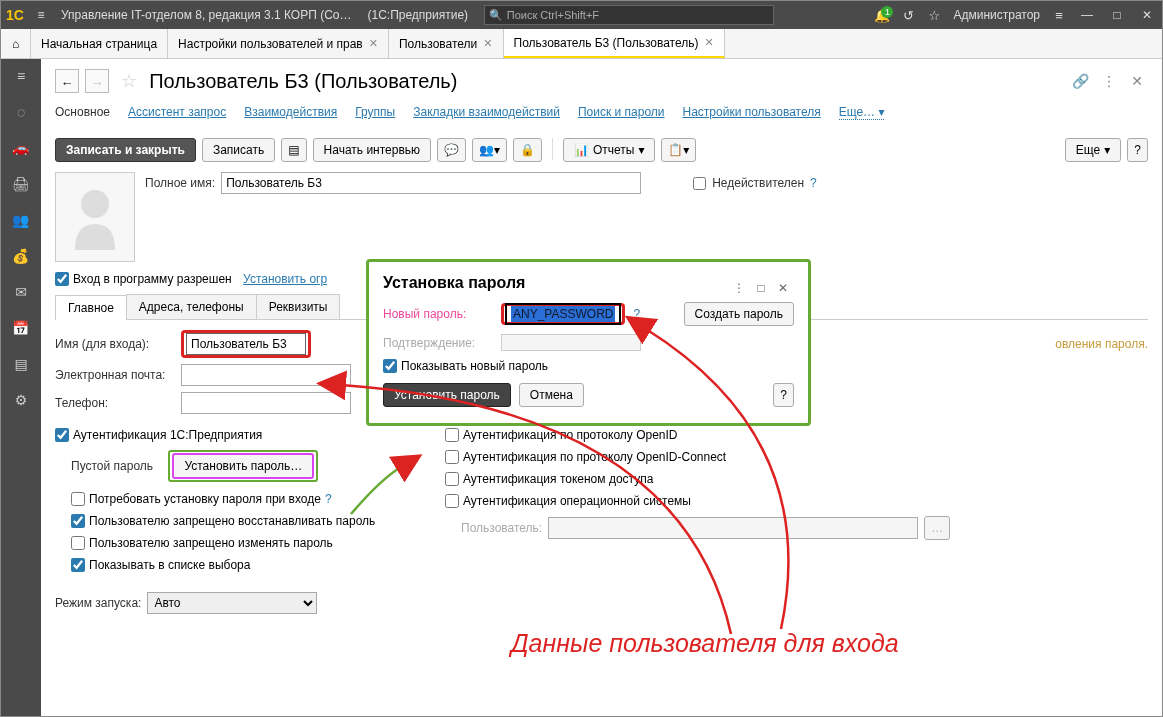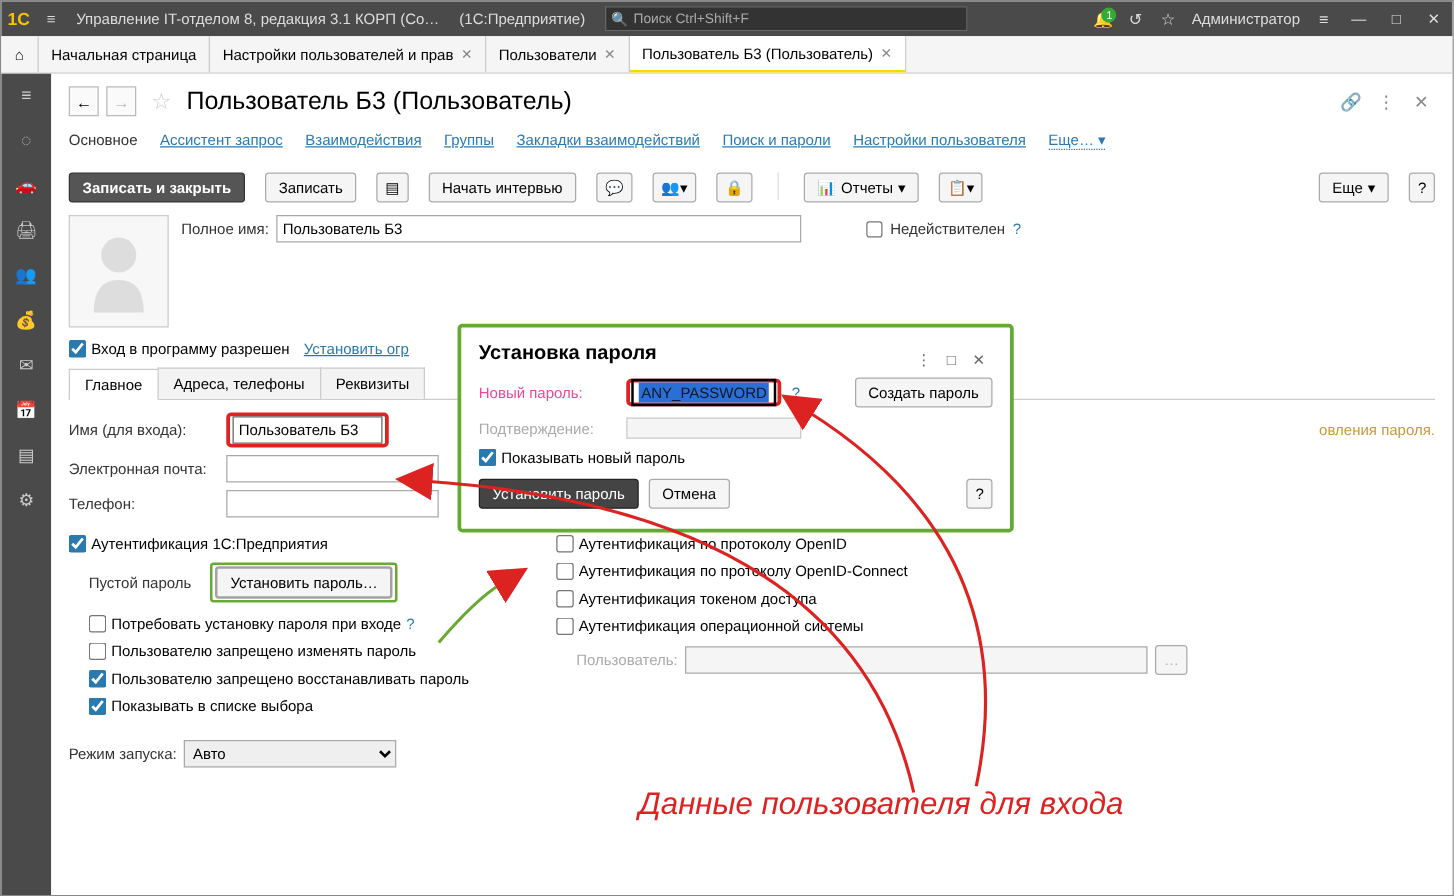--- a/index.html
+++ b/index.html
@@ -38,21 +38,21 @@
 .page-head .star { color: #ccc; font-size: 18px; margin: 0 6px; cursor: pointer; }
 .page-head h1 { font-size: 20px; font-weight: normal; }
 .page-head .spacer { flex: 1; }
 .page-head .hd-icon { width: 22px; text-align: center; color: #888; cursor: pointer; font-size: 14px; }
 
 .nav-links { display: flex; gap: 18px; font-size: 12px; margin-bottom: 14px; padding: 4px 0; }
 .nav-links a { color: #2a7ab0; text-decoration: underline; cursor: pointer; }
 .nav-links .active { color: #333; text-decoration: none; font-weight: normal; }
 .nav-links .more { border-bottom: 1px dotted #2a7ab0; text-decoration: none; }
 
-.toolbar { display: flex; gap: 16px; align-items: flex-start; margin-bottom: 10px; }
+.toolbar { display: flex; gap: 6px; align-items: flex-start; margin-bottom: 10px; }
 .btn { border: 1px solid #aaa; background: #f5f5f5; padding: 4px 10px; font-size: 12px; cursor: pointer; border-radius: 3px; display: inline-flex; align-items: center; gap: 4px; }
 .btn.primary { background: #555; color: #fff; border-color: #333; font-weight: bold; }
 .btn.icon-only { padding: 4px 6px; }
 .toolbar .spacer { flex: 1; }
 .toolbar .sep { width: 1px; height: 22px; background: #ddd; margin: 0 4px; }
 
 .form-area { font-size: 12px; }
 .avatar-row { display: flex; gap: 10px; margin-bottom: 10px; align-items: flex-start; }
 .avatar { width: 80px; height: 90px; border: 1px solid #ccc; background: #f7f7f7; display: flex; align-items: center; justify-content: center; color: #ccc; }
 .avatar svg { width: 60px; height: 70px; }
@@ -243,35 +243,35 @@
     <div class="two-col" style="margin-top:14px">
       <div class="col" style="flex:0 0 360px">
         <div class="check-row">
           <input type="checkbox" checked="" style="">
           <label>Аутентификация 1С:Предприятия</label>
         </div>
         <div class="field-row" style="padding-left:16px">
           <label class="empty-label">Пустой пароль</label>
           &nbsp;
           <span class="greenbox">
-            <button class="btn" style="border:2px solid #a3a3a3">Установить пароль…</button>
+            <button class="btn" style="border:2px solid #d946ef">Установить пароль…</button>
           </span>
         </div>
         <div class="check-row" style="padding-left:16px;margin-top:10px">
           <input type="checkbox" style="">
           <label>Потребовать установку пароля при входе</label>
           <span style="color:#2a7ab0;cursor:pointer">?</span>
-        </div>
-        <div class="check-row" style="padding-left:16px">
-          <input type="checkbox" style="">
-          <label>Пользователю запрещено изменять пароль</label>
         </div>
         <div class="check-row" style="padding-left:16px">
           <input type="checkbox" checked="" style="">
           <label>Пользователю запрещено восстанавливать пароль</label>
+        </div>
+        <div class="check-row" style="padding-left:16px">
+          <input type="checkbox" style="">
+          <label>Пользователю запрещено изменять пароль</label>
         </div>
         <div class="check-row" style="padding-left:16px">
           <input type="checkbox" checked="" style="">
           <label>Показывать в списке выбора</label>
         </div>
         <div class="field-row" style="margin-top:20px">
           <label>Режим запуска:</label>
           <select style="width:170px;border:1px solid #aaa;padding:2px;font-size:12px">
             <option>Авто</option>
           </select>

